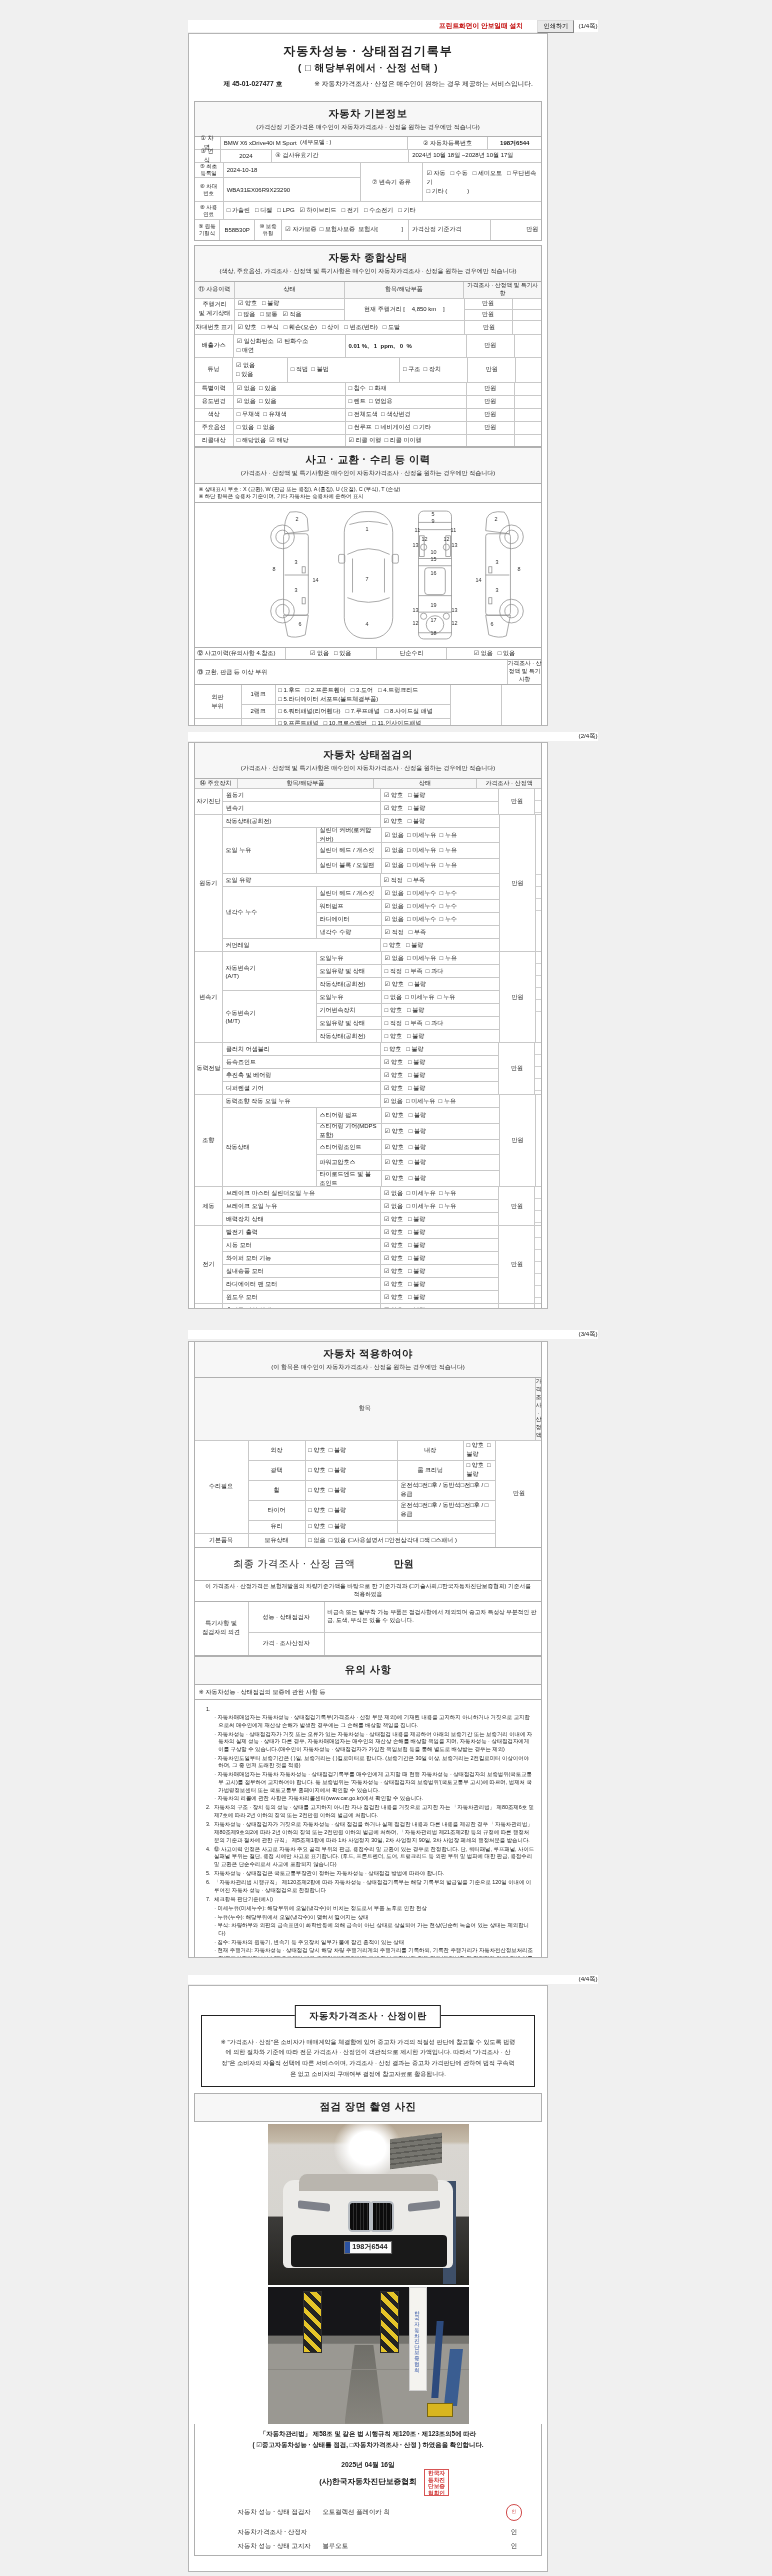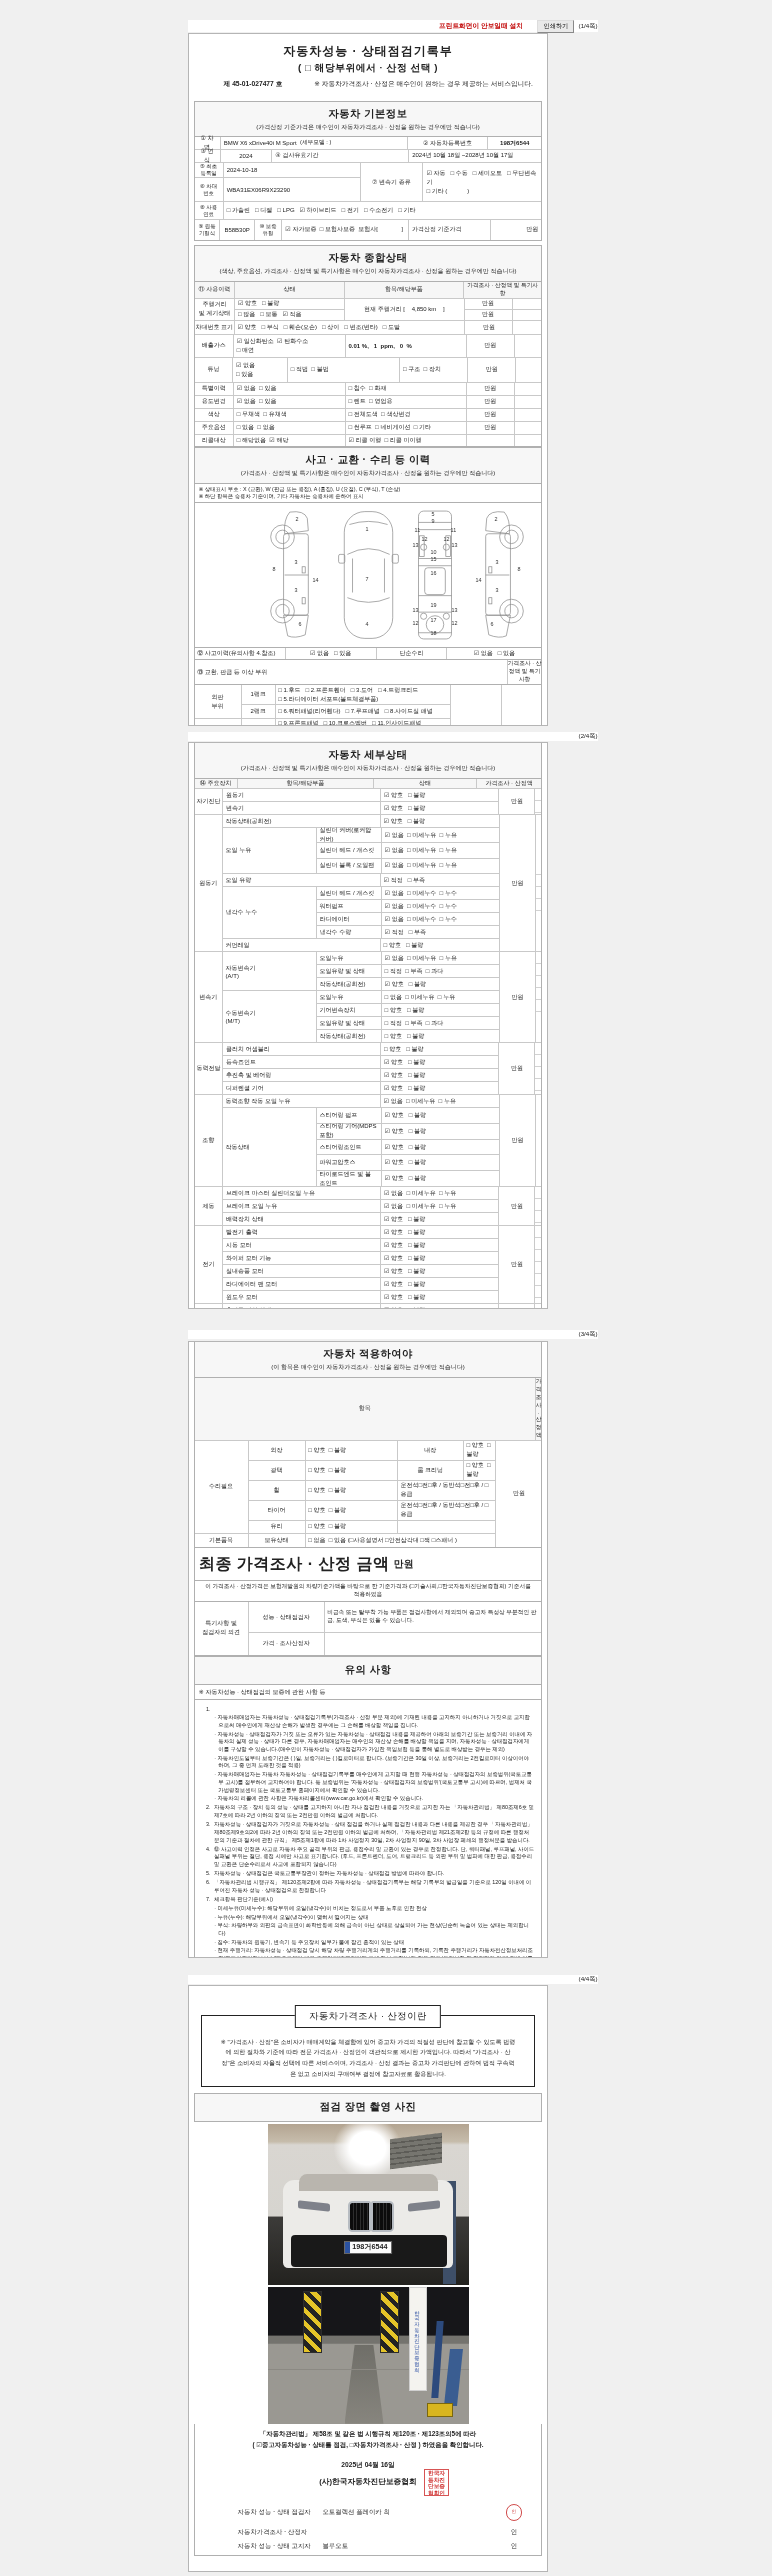--- a/index.html
+++ b/index.html
@@ -63,21 +63,21 @@
   
   .wband .bh{padding:6.7px 0 6.7px}
   .whead{border:0.5px solid #b0b0b0;border-top:none;font-size:6px;padding:2.6px 4.1px;background:#fff}
   .wbody{border:0.5px solid #b0b0b0;border-top:none;background:#fff;padding:4.1px 7.2px 5.2px 11.3px;font-size:5.4px;line-height:1.42}
   .witem{display:flex;margin-top:1.5px}
   .witem .wn{width:8.2px;flex:none}
   .wbul{padding-left:12.4px;text-indent:-4.1px;margin-top:1px}
   
   .exwrap{position:relative;margin:29px 7.2px 0;border:1px solid #222;background:#fff;height:70px}
   .extitle{position:absolute;left:50%;transform:translateX(-50%);top:-11.3px;background:#fff;border:1px solid #222;
-           padding:4.1px 13.4px;font-size:9.3px;font-weight:400;letter-spacing:0.5px;white-space:nowrap}
+           padding:4.1px 13.4px;font-size:9.3px;font-weight:700;letter-spacing:0.5px;white-space:nowrap}
   .extext{padding:20.6px 17.5px 0;font-size:6px;line-height:1.8;text-align:center}
   
   .photo{position:relative;width:201px;margin:2.1px auto 0;overflow:hidden}
   .abs{position:absolute}
   
   .sgrow{display:flex;font-size:6.4px;align-items:center}
   .sgl{width:88px;margin-left:43px}
   .sgv{width:170px}
   .sgr{width:57px;text-align:center;position:relative}
   .sealsq{position:absolute;width:25px;height:27px;border:1.5px solid rgba(205,40,40,.8);color:rgba(205,40,40,.95);
@@ -456,21 +456,21 @@
       </div>
     </div>
     <style>.rr+.rr{border-top:0.5px solid #c9c9c9}</style>
   </div>
 
   <div class="mbar" id="bar2">
       <span class="pmark">(2/4쪽)</span>
     </div>
   <div class="pg" id="p2">
     <div class="band" style="margin-top:0;border-top:none">
-      <div class="bh">자동차 세부상태</div>
+      <div class="bh">자동차 상태점검의</div>
       <div class="bs">(가격조사 · 산정액 및 특기사항은 매수인이 자동차가격조사 · 산정을 원하는 경우에만 적습니다)</div>
     </div>
     <div class="tbl">
       <div class="fx hdr" style="min-height:9.3px">
         <div class="ct" style="width:49px">⑭ 주요장치</div>
         <div class="ct bl" style="width:157px">항목/해당부품</div>
         <div class="ct bl" style="width:118px">상태</div>
         <div class="ct bl" style="width:75px">가격조사 · 산정액</div>
       </div>
 
@@ -841,21 +841,21 @@
             <div class="ct" style="width:53px">기본품목</div>
             <div class="ct bl" style="width:56px">보유상태</div>
             <div class="cl bl pre" style="flex:1">□ 없음  □ 있음 (□사용설명서 □안전삼각대 □잭 □스패너 )</div>
           </div>
         </div>
         <div class="ct bl" style="width:45px">만원</div>
       </div>
     </div>
 
     <div class="tbl fx" style="min-height:32px">
-      <div class="ct" style="flex:1.35;font-size:16px;font-weight:700;letter-spacing:0.5px">최종 가격조사 · 산정 금액</div>
+      <div class="ct" style="flex:1.35;font-size:10px;font-weight:400;letter-spacing:0.5px">최종 가격조사 · 산정 금액</div>
       <div class="ct" style="flex:1;font-size:9.8px;font-weight:600;justify-content:flex-start">만원</div>
     </div>
     <div class="tbl ct" style="min-height:18px;font-size:5.7px;padding:1px 10.3px">이 가격조사 · 산정가격은 보험개발원의 차량기준가액을 바탕으로 한 기준가격과 (□기술사회,□한국자동차진단보증협회) 기준서를 적용하였음</div>
 
     <div class="tbl fx">
       <div class="ct pre" style="width:53px">특기사항 및
 점검자의 의견</div>
       <div style="flex:1">
         <div class="fx" style="min-height:30px">
           <div class="ct bl" style="width:75px">성능 · 상태점검자</div>

